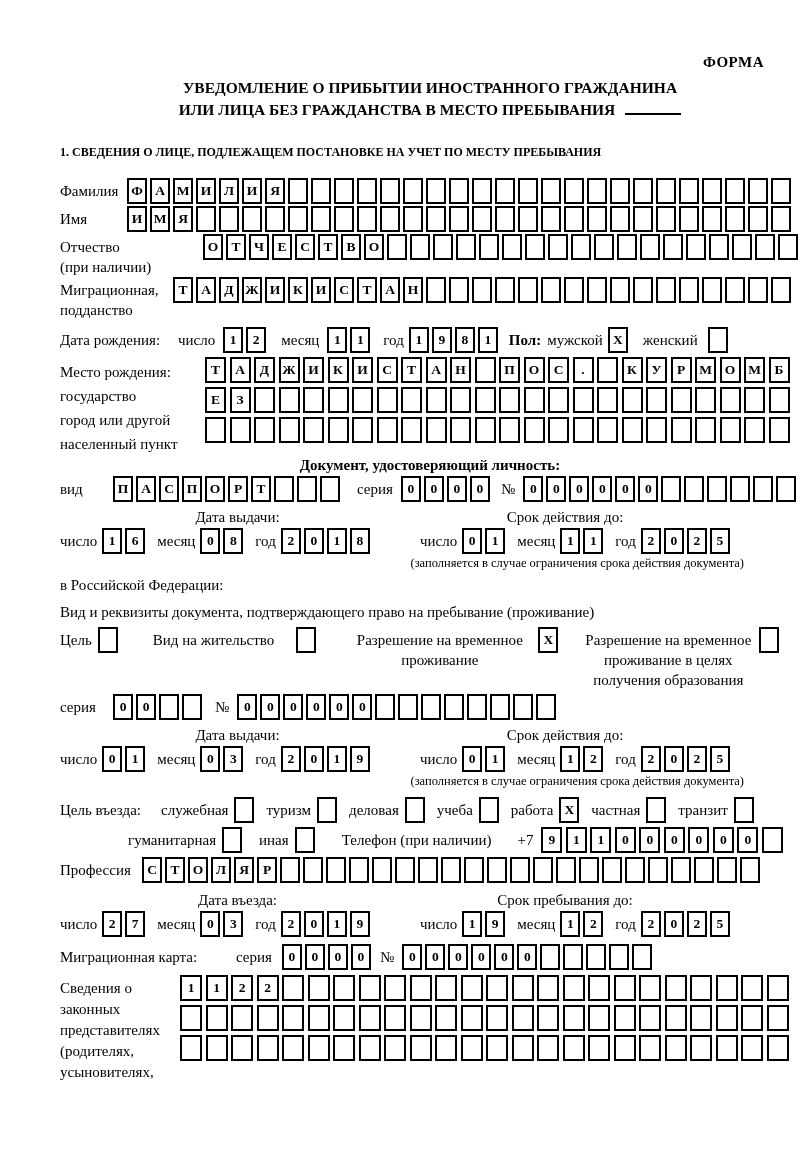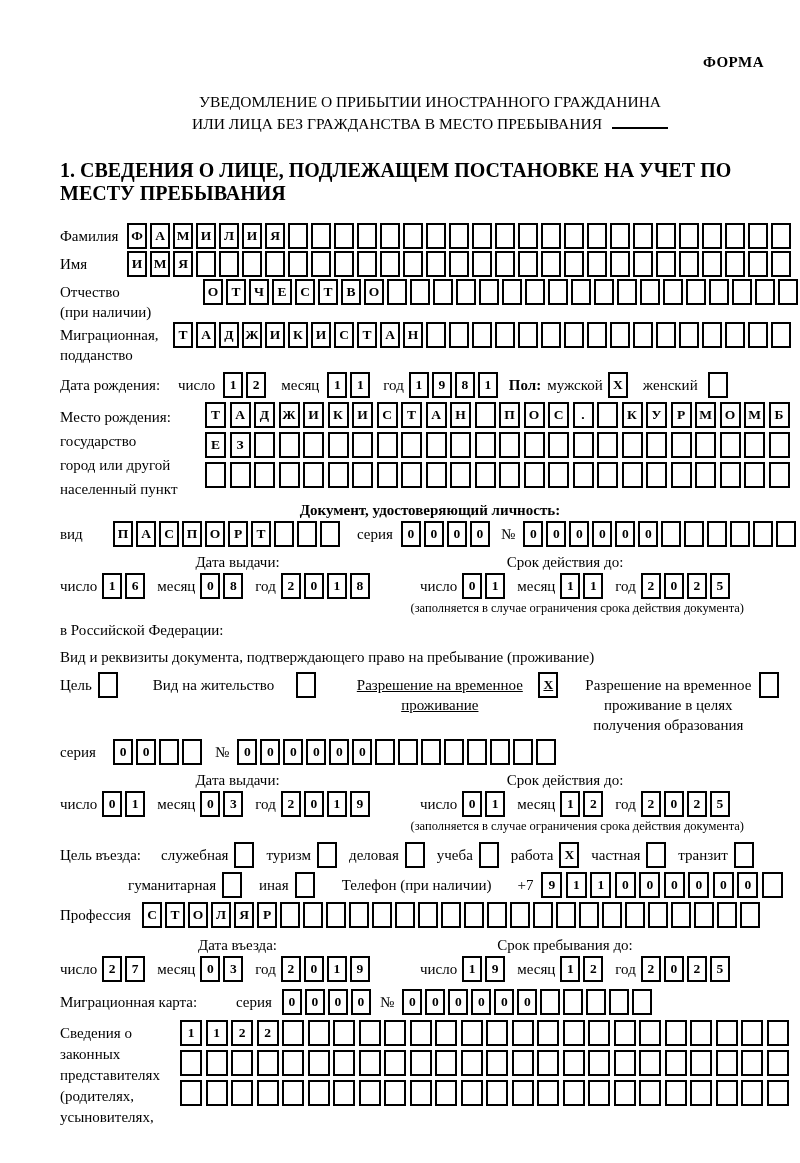--- a/index.html
+++ b/index.html
@@ -11,23 +11,23 @@
     background:#ffffff;color:#000;
     font-family:"Liberation Serif","DejaVu Serif",serif;
     font-size:15px;
     overflow:hidden;
   }
   
   .hdr{margin-left:557px;line-height:17px;font-size:13.5px;}
   .hdr .ed{font-size:12.5px;line-height:16px;}
   .hdr .ed.first{margin-top:5px;}
   .forma{margin-top:18px;padding-right:36px;text-align:right;font-weight:bold;font-size:15px;letter-spacing:.5px;}
-  .title{margin-top:20px;text-align:center;font-weight:normal;font-size:15.5px;line-height:22px;}
+  .title{margin-top:6px;text-align:center;font-weight:bold;font-size:15.5px;line-height:22px;}
   .tunder{display:inline-block;width:56px;border-bottom:2px solid #000;margin-left:10px;}
-  .sec{margin-top:24px;font-weight:bold;font-size:20px;}
+  .sec{margin-top:24px;font-weight:bold;font-size:12px;}
   
   .frow{display:flex;align-items:flex-start;line-height:26px;}
   .lbl{flex:0 0 auto;}
   .lblcol{flex:0 0 auto;line-height:20px;padding-top:3px;}
   .lblcol div{white-space:nowrap;}
   .boxes{display:inline-flex;flex:0 0 auto;}
   .cell{
     display:inline-block;box-sizing:border-box;
     width:20px;height:26px;border:2px solid #000;margin-right:3px;
     text-align:center;font-size:13.5px;line-height:21px;font-weight:bold;
@@ -423,21 +423,21 @@
       <span class="boxes">
           <span class="cell"></span>
         </span>
     </span>
     <span class="opt" style="margin-right:28px;">
       <span class="olbl" style="margin-right:22px;">Вид на жительство</span>
       <span class="boxes">
           <span class="cell"></span>
         </span>
     </span>
-    <span class="opt" style="margin-right:22px;text-decoration:underline;">
+    <span class="opt" style="margin-right:22px;">
       <span class="olbl center" style="width:185px;">Разрешение на временное проживание</span>
       <span class="boxes">
           <span class="cell">X</span>
         </span>
     </span>
     <span class="opt">
       <span class="olbl center" style="width:170px;">Разрешение на временное проживание в целях получения образования</span>
       <span class="boxes">
           <span class="cell"></span>
         </span>

